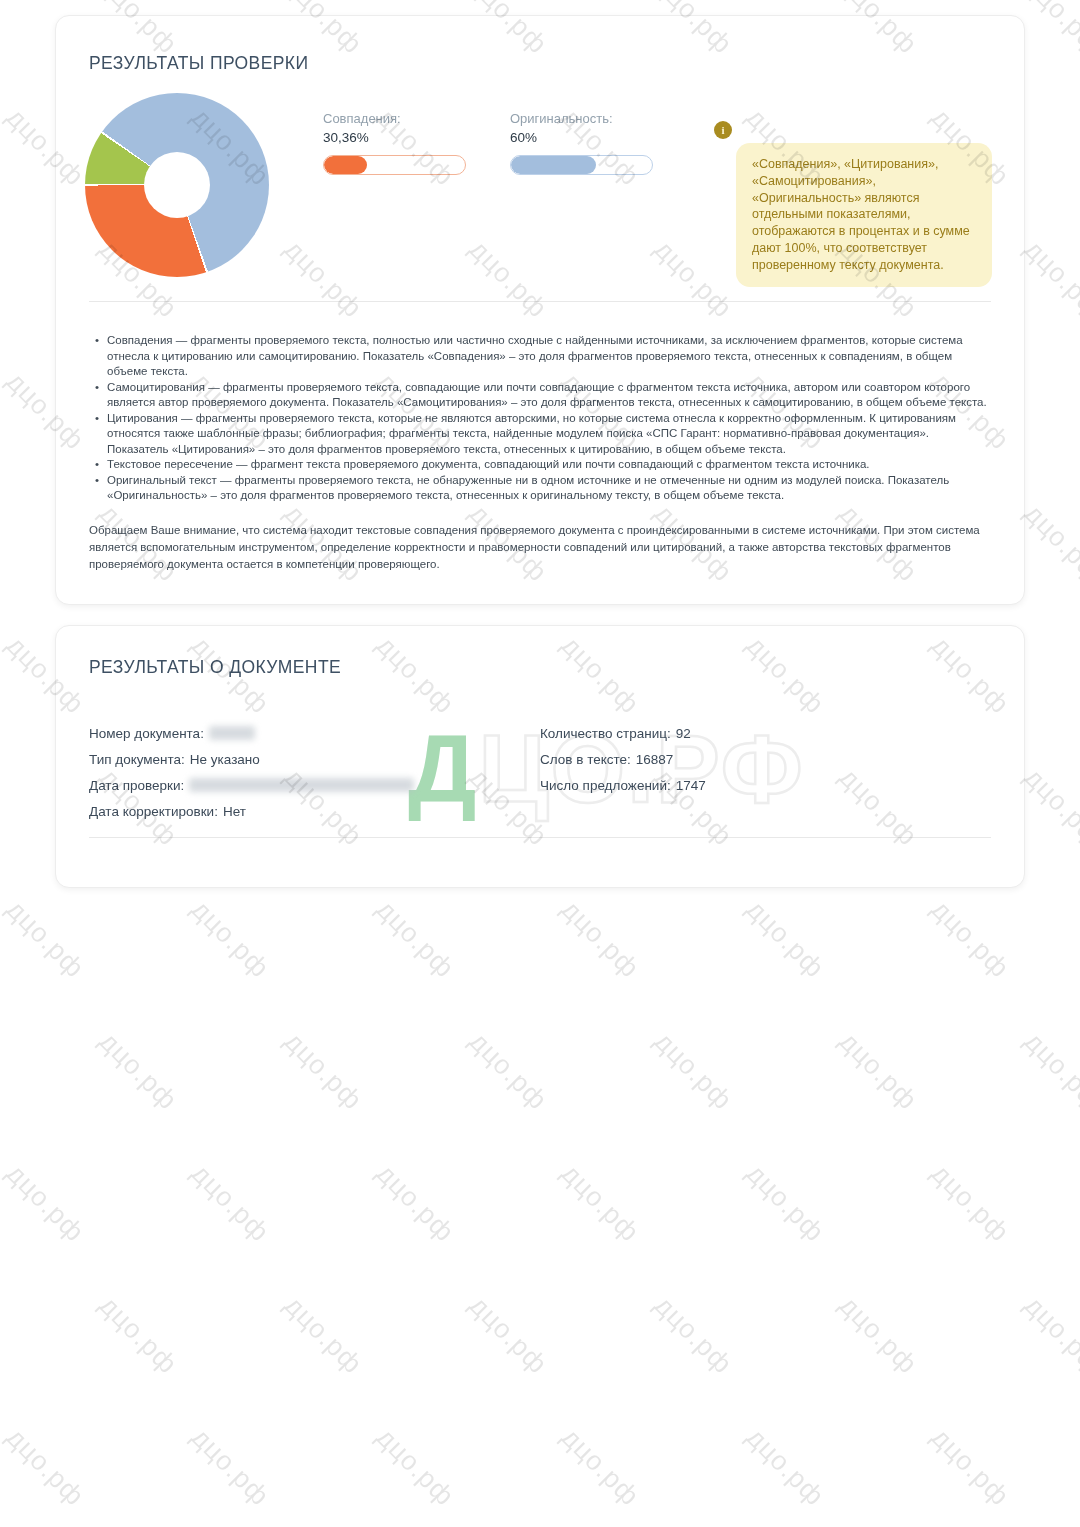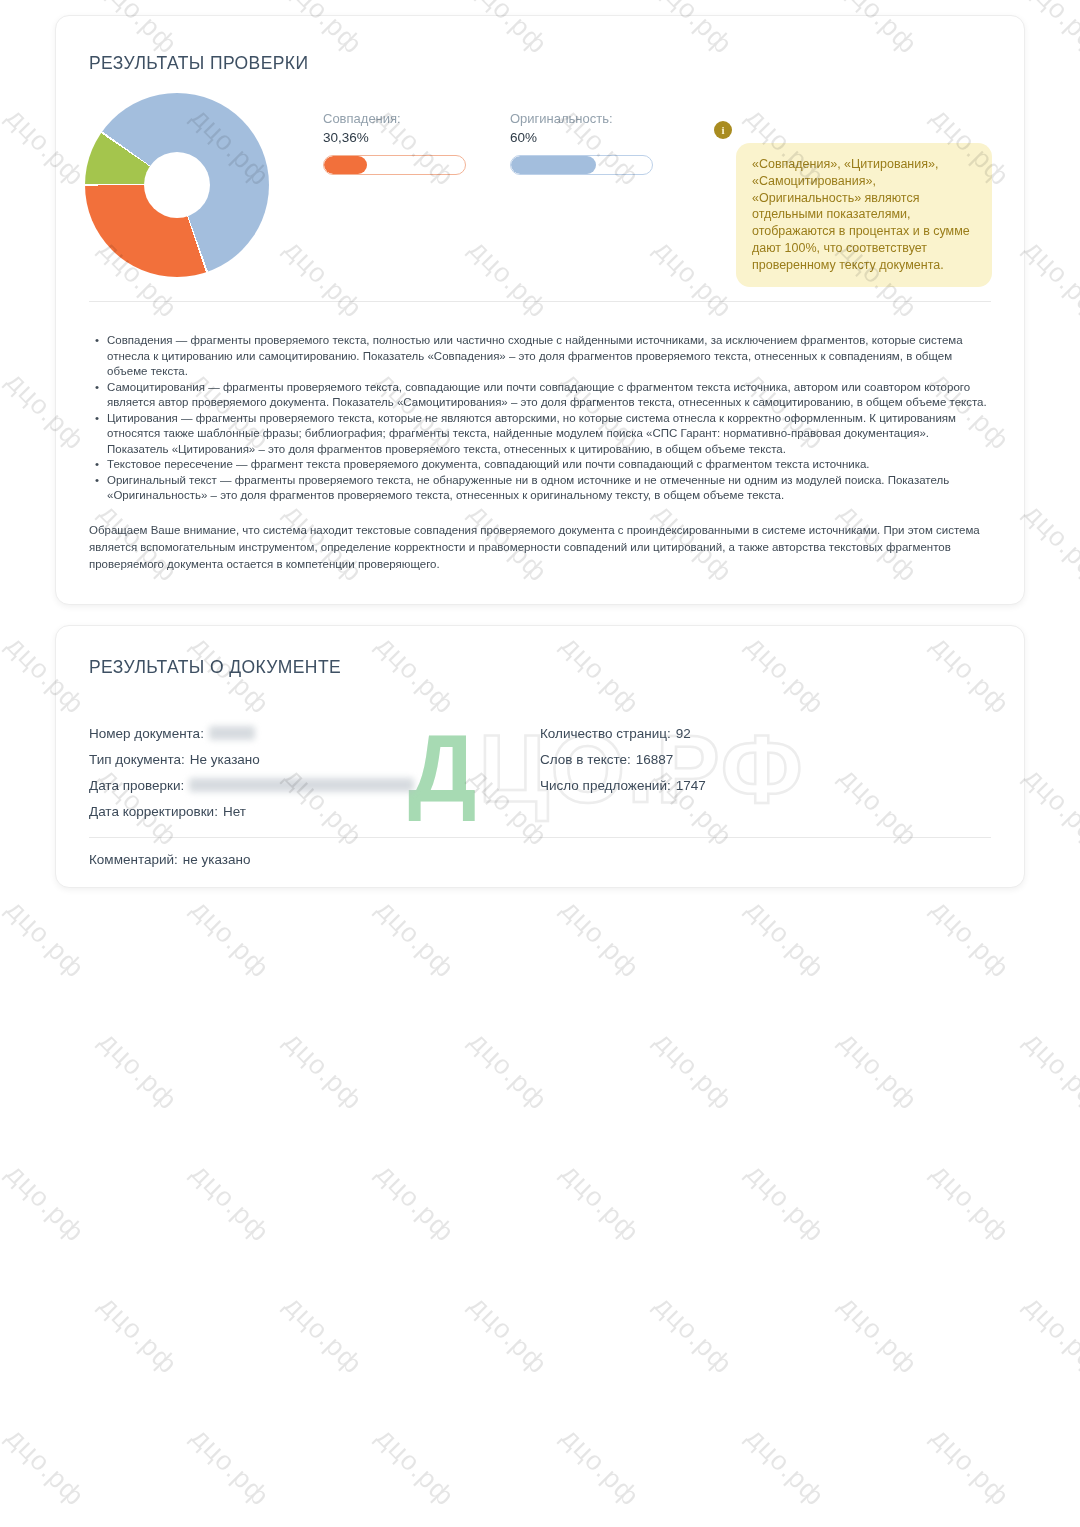--- a/index.html
+++ b/index.html
@@ -169,23 +169,20 @@
   <div class="field-row">
     <span class="f-label">Слов в тексте:</span><span class="f-value">16887</span>
   </div>
 
   <div class="field-row">
     <span class="f-label">Число предложений:</span><span class="f-value">1747</span>
   </div>
 </div>
   </div>
   <hr class="divider doc-divider">
-  <div class="comment-row">
-    <span class="f-label">Комментарий:</span><span>не указано</span>
-  </div>
 </section>
 
 <div class="watermark-layer">
     <span class="wm" style="left: 115px; top: -30px;">дцо.рф</span>
     <span class="wm" style="left: 300px; top: -30px;">дцо.рф</span>
     <span class="wm" style="left: 485px; top: -30px;">дцо.рф</span>
     <span class="wm" style="left: 670px; top: -30px;">дцо.рф</span>
     <span class="wm" style="left: 855px; top: -30px;">дцо.рф</span>
     <span class="wm" style="left: 1040px; top: -30px;">дцо.рф</span>
     <span class="wm" style="left: 22px; top: 102px;">дцо.рф</span>

